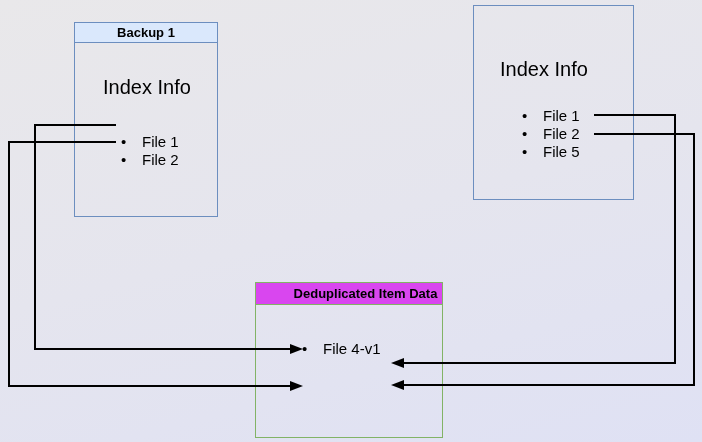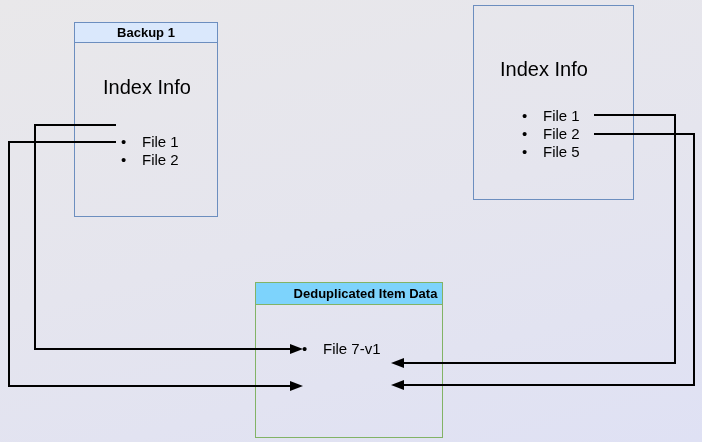--- a/index.html
+++ b/index.html
@@ -14,21 +14,21 @@
   .box{position:absolute;border:1px solid;background:transparent;box-sizing:border-box;}
   .box.blue{border-color:#6c8ebf;}
   .box.green{border-color:#82b366;}
 
   .box-header{
     position:absolute;top:0;left:0;right:0;
     text-align:center;font-weight:bold;font-size:13px;
     border-bottom:1px solid;white-space:nowrap;overflow:hidden;
   }
   .blue .box-header{background:#dae8fc;border-color:#6c8ebf;height:19px;line-height:19px;}
-  .green .box-header{background:#7dd3fc;border-color:#82b366;height:21px;line-height:21px;padding-left:33px;}
+  .green .box-header{background:#d946ef;border-color:#82b366;height:21px;line-height:21px;padding-left:33px;}
 
   .subtitle{position:absolute;font-size:20px;line-height:18px;white-space:nowrap;}
 
   ul.file-list{position:absolute;margin:0;padding:0;list-style:none;font-size:15px;}
   ul.file-list li{height:18px;line-height:18px;white-space:nowrap;}
   .bullet{display:inline-block;width:21px;}
   .bullet::before{content:"\2022";}
 
   #backup1{left:74px;top:22px;width:144px;height:195px;}
   #backup1 .subtitle{left:28px;top:55px;}
@@ -64,21 +64,21 @@
     <ul class="file-list">
       <li><span class="bullet"></span><span>File 1</span></li>
       <li><span class="bullet"></span><span>File 2</span></li>
       <li><span class="bullet"></span><span>File 5</span></li>
     </ul>
   </div>
 
   <div class="box green" id="dedup">
     <div class="box-header">Deduplicated Item Data</div>
     <ul class="file-list">
-      <li><span class="bullet"></span><span>File 7-v1</span></li>
+      <li><span class="bullet"></span><span>File 4-v1</span></li>
     </ul>
   </div>
 
   <svg class="arrows" width="702" height="442" viewBox="0 0 702 442">
 
     <g>
       <path d="M116,125 L35,125 L35,349 L290,349"></path>
       <polygon points="303,349 290,344 290,354"></polygon>
     </g>
 

